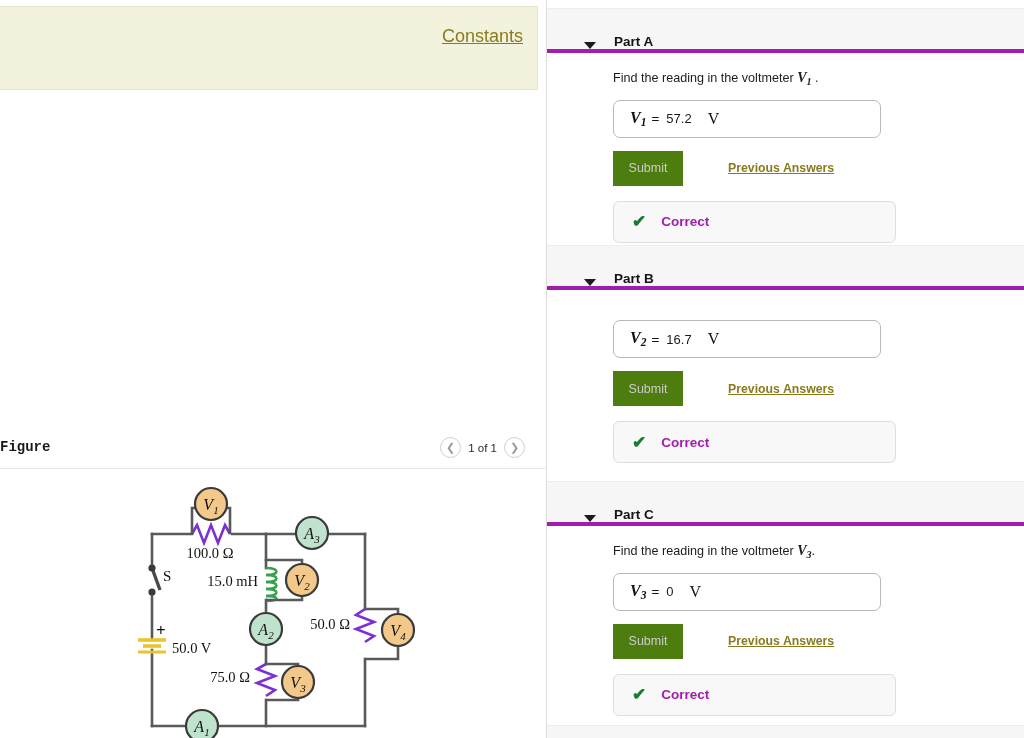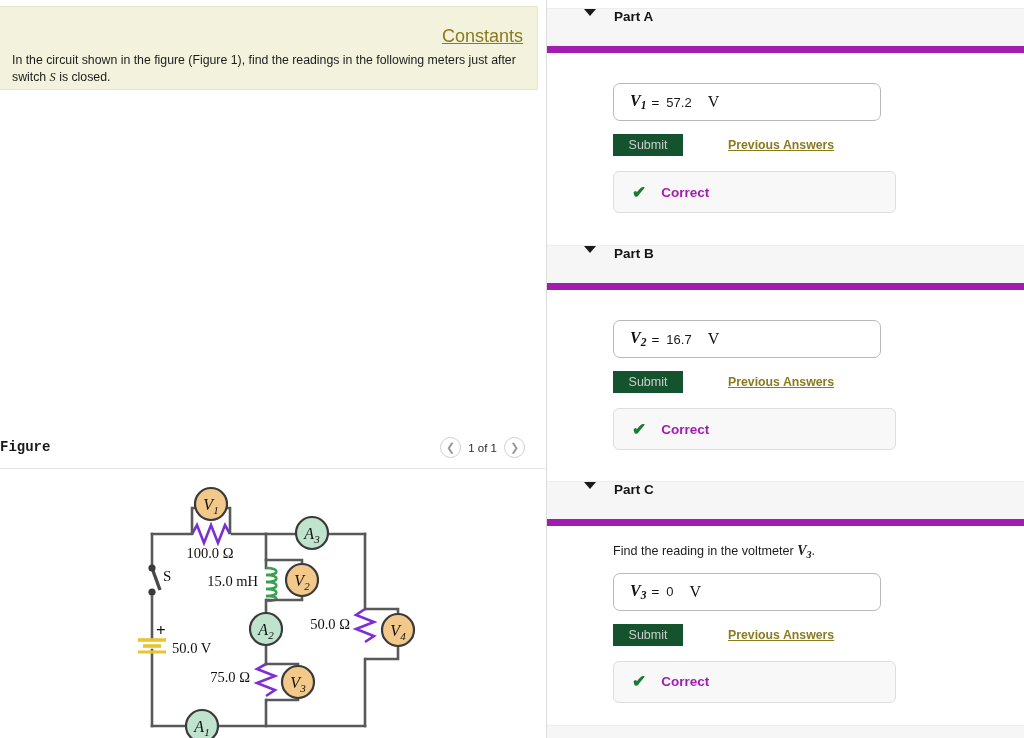--- a/index.html
+++ b/index.html
@@ -74,23 +74,23 @@
   
   #right-panel {
     position: absolute; left: 546px; top: 0;
     width: 478px; height: 738px;
     background: #ffffff;
     border-left: 1px solid #dcdcdc;
   }
   .part-block { position: absolute; left: 0; width: 478px; }
   .part-header {
     height: 45px; background: #f6f6f6;
-    display: flex; align-items: flex-start;
+    display: flex; align-items: flex-end;
     border-top: 1px solid #ededed;
-    border-bottom: 7px solid #a21caf;
+    border-bottom: 4px solid #a21caf;
   }
   .caret {
     margin-left: 37px; margin-right: 18px;
     width: 0; height: 0;
     border-left: 6px solid transparent;
     border-right: 6px solid transparent;
     border-top: 7px solid #1a1a1a;
     cursor: pointer;
   }
   .part-label { font-size: 13.5px; font-weight: bold; color: #141414; }
@@ -112,22 +112,22 @@
     font-size: 16px; color: #111;
   }
   .ab-eq { font-size: 13.5px; color: #111; margin: 0 7px 0 5px; }
   .ab-val { font-size: 13px; color: #1a1a1a; }
   .ab-unit {
     font-family: "Liberation Serif", serif;
     font-size: 16px; color: #111; margin-left: 16px;
   }
   .btn-row { margin-top: 13px; display: flex; align-items: center; }
   .submit-btn {
-    width: 70px; height: 22px;
-    background: #14532d; border: none;
+    width: 70px; height: 35px;
+    background: #4d7c0f; border: none;
     color: #cccccc; font-size: 12.5px;
     font-family: "Liberation Sans", sans-serif;
     cursor: default;
   }
   .prev-answers {
     margin-left: 45px;
     font-size: 12.3px; color: #8a7b1f;
     text-decoration: underline; font-weight: bold;
     cursor: pointer;
   }
@@ -157,23 +157,20 @@
 </style>
 </head>
 <body>
 
 <div id="root">
 
   <div id="left-panel">
 
     <div id="problem-box">
       <span id="constants-link">Constants</span>
-      <div id="problem-text">
-        <span>In the circuit shown in the figure (Figure 1), find the readings in the following meters just after switch </span><span class="mathit">S</span><span> is closed.</span>
-      </div>
     </div>
 
     <div id="figure-header">
       <span id="figure-title">Figure</span>
       <div id="figure-nav">
         <div class="nav-circle">❮</div>
         <span id="figure-counter">1 of 1</span>
         <div class="nav-circle">❯</div>
       </div>
     </div>
@@ -285,20 +282,23 @@
   </div>
 
   <div id="right-panel">
 
     <div class="part-block" style="top:8px;">
       <div class="part-header">
         <div class="caret"></div>
         <span class="part-label">Part A</span>
       </div>
       <div class="part-body">
+        <div class="prompt">
+          <span>Find the reading in the voltmeter </span><span class="mathit" style="font-weight:bold;font-size:14px"><span>V</span><span class="sub">1</span></span><span> .</span>
+        </div>
         <div class="answer-box">
           <span class="ab-sym"><span>V</span><span class="sub">1</span></span>
           <span class="ab-eq">=</span>
           <span class="ab-val">57.2</span>
           <span class="ab-unit">V</span>
         </div>
         <div class="btn-row">
           <button class="submit-btn">Submit</button>
           <span class="prev-answers">Previous Answers</span>
         </div>

